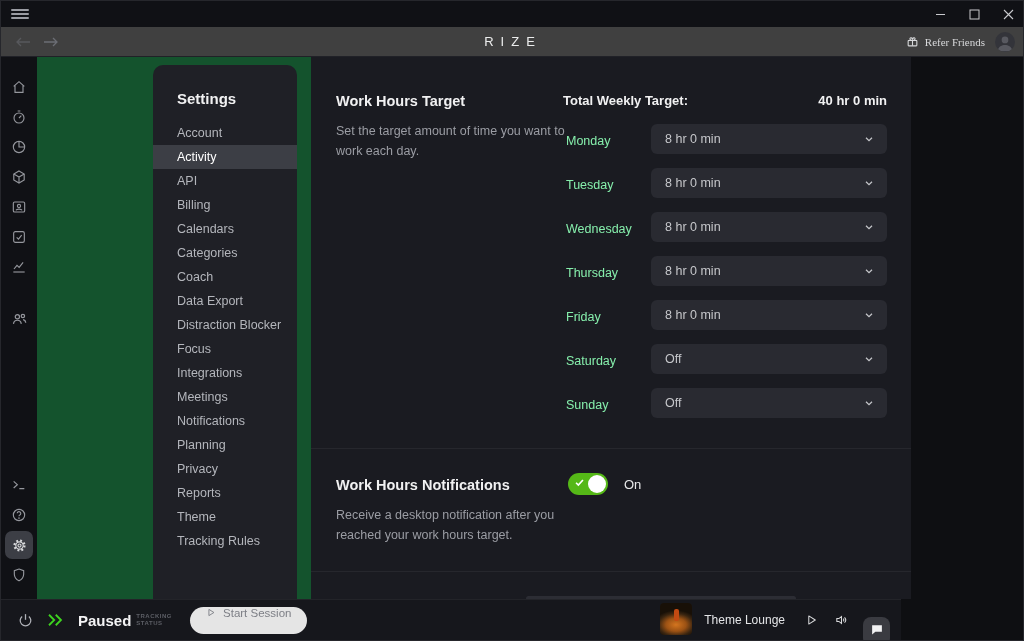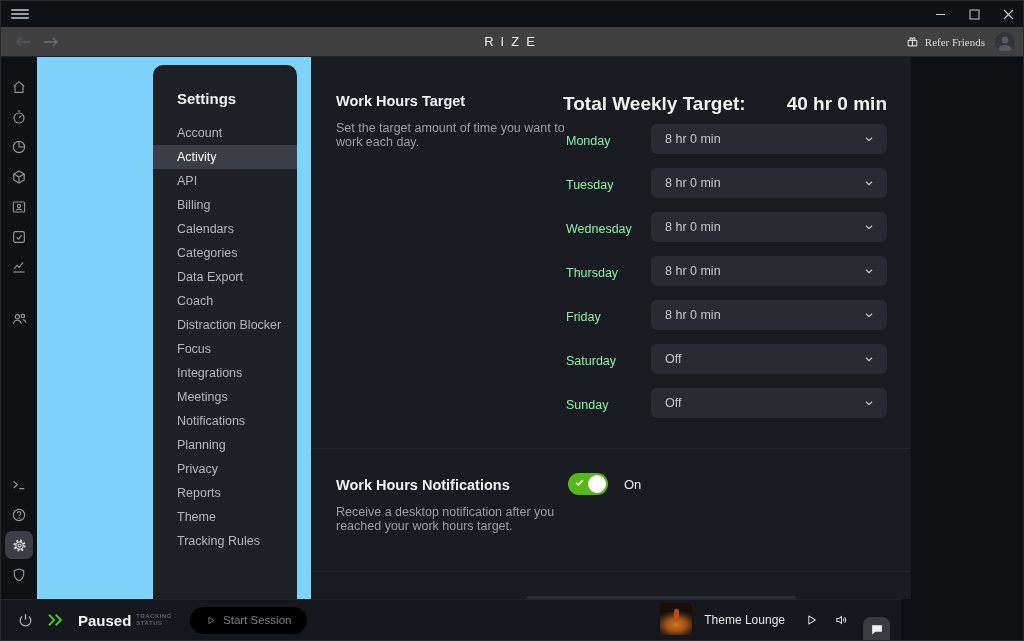--- a/index.html
+++ b/index.html
@@ -34,39 +34,39 @@
   .rail { position:absolute; left:0; top:56px; width:36px; bottom:41px; background:#101115;
           display:flex; flex-direction:column; align-items:center; }
   .rail-btn { width:28px; height:28px; border-radius:7px; display:flex; align-items:center;
               justify-content:center; color:#95979d; cursor:pointer; margin-top:1px; }
   .rail-btn.selected { background:#3c3e45; color:#d8d9db; }
   .rail-top { display:flex; flex-direction:column; align-items:center; padding-top:15px; gap:1px; }
   .rail-mid { display:flex; flex-direction:column; align-items:center; margin-top:22px; }
   .rail-bottom { margin-top:auto; display:flex; flex-direction:column; align-items:center; gap:1px;
                  padding-bottom:10px; }
 
-  .panel { position:absolute; left:36px; top:56px; width:274px; bottom:41px; background:#7dd3fc; }
+  .panel { position:absolute; left:36px; top:56px; width:274px; bottom:41px; background:#14532d; }
   .card { position:absolute; left:116px; top:8px; width:144px; bottom:0; background:#1f2026;
           border-radius:10px 10px 0 0; }
   .card-title { padding:25px 0 0 24px; font-size:15px; font-weight:bold; color:#f1f1f2; }
   .menu { margin-top:14px; }
   .menu-item { height:24px; line-height:24px; padding-left:24px; font-size:12.5px; color:#b4b6bc;
                cursor:pointer; white-space:nowrap; }
   .menu-item.selected { background:#3c3e45; color:#ffffff; }
 
   .main { position:absolute; left:310px; top:56px; width:600px; bottom:41px; background:#1a1b21; }
   .rightgap { position:absolute; left:910px; top:56px; right:0; bottom:41px; background:#0e0f12; }
 
   
   .sec-title { position:absolute; font-size:14.5px; font-weight:bold; color:#f1f1f2; }
-  .sec-desc { position:absolute; font-size:12.5px; color:#9b9da4; line-height:14px; width:236px; }
+  .sec-desc { position:absolute; font-size:12.5px; color:#9b9da4; line-height:20px; width:236px; }
   .t1 { left:25px; top:36px; }
   .d1 { left:25px; top:64px; }
   .weekly-head { position:absolute; left:252px; right:24px; top:36px; display:flex;
-                 justify-content:space-between; font-size:19px; font-weight:bold; color:#f1f1f2;gap:16px; }
+                 justify-content:space-between; font-size:13px; font-weight:bold; color:#f1f1f2;gap:16px; }
   .day-rows { position:absolute; left:250px; right:24px; top:67px; }
   .day-row { position:relative; height:33px; margin-bottom:11px; }
   .day-label { position:absolute; left:5px; top:0; height:33px; display:flex; align-items:center;
                font-size:12.5px; color:#86efac; }
   .dropdown { position:absolute; left:90px; right:0; top:0; height:30px; background:#292a31;
               border-radius:6px; display:flex; align-items:center; padding:0 12px 0 14px;
               cursor:pointer; }
   .dropdown .val { font-size:12.5px; color:#c6c7cb; }
   .dropdown .chev { margin-left:auto; color:#c6c7cb; display:flex; }
 
@@ -87,22 +87,22 @@
               background:#2c2d34; }
 
   
   .bottombar { position:absolute; left:0; bottom:0; width:900px; height:41px; background:#16171c;
                border-top:1px solid #232429; display:flex; align-items:center; }
   .power { margin-left:16px; color:#b0b2b8; display:flex; cursor:pointer; }
   .fastfwd { margin-left:12px; color:#3ed41f; display:flex; cursor:pointer; }
   .status { margin-left:14px; font-size:15px; font-weight:bold; color:#f4f4f5; }
   .status-caption { margin-left:5px; display:flex; flex-direction:column; font-size:6px;
                     line-height:7px; letter-spacing:0.5px; color:#5d5f66; font-weight:bold; }
-  .start-btn { margin-left:18px; height:27px; padding:0 16px; border-radius:14px; background:#000000;
-               display:flex; align-items:center; gap:7px; color:#7d7f86; font-size:11.5px;
+  .start-btn { margin-left:18px; height:27px; padding:0 16px; border-radius:14px; background:#e5e5e5;
+               display:flex; gap:7px; color:#7d7f86; font-size:11.5px;
                cursor:pointer; }
   .player { margin-left:auto; display:flex; align-items:center; }
   .album { width:32px; height:32px; border-radius:4px; margin-top:-2px;
            background:radial-gradient(ellipse 70% 45% at 50% 68%, #d4751f 0%, #9c5214 45%, #3a2510 78%, #181007 100%);
            position:relative; overflow:hidden; }
   .album:after { content:""; position:absolute; left:14px; top:6px; width:5px; height:12px;
                  background:#c24a12; border-radius:2px; }
   .track { margin-left:12px; font-size:12px; color:#e4e5e7; }
   .play-btn { margin-left:20px; color:#d8d9db; display:flex; cursor:pointer; }
   .vol-btn { margin-left:16px; color:#d8d9db; display:flex; cursor:pointer; }
@@ -258,22 +258,22 @@
   <div class="panel">
     <div class="card">
       <div class="card-title">Settings</div>
       <div class="menu">
         <div class="menu-item">Account</div>
         <div class="menu-item selected">Activity</div>
         <div class="menu-item">API</div>
         <div class="menu-item">Billing</div>
         <div class="menu-item">Calendars</div>
         <div class="menu-item">Categories</div>
+        <div class="menu-item">Coach</div>
         <div class="menu-item">Data Export</div>
-        <div class="menu-item">Coach</div>
         <div class="menu-item">Distraction Blocker</div>
         <div class="menu-item">Focus</div>
         <div class="menu-item">Integrations</div>
         <div class="menu-item">Meetings</div>
         <div class="menu-item">Notifications</div>
         <div class="menu-item">Planning</div>
         <div class="menu-item">Privacy</div>
         <div class="menu-item">Reports</div>
         <div class="menu-item">Theme</div>
         <div class="menu-item">Tracking Rules</div>

